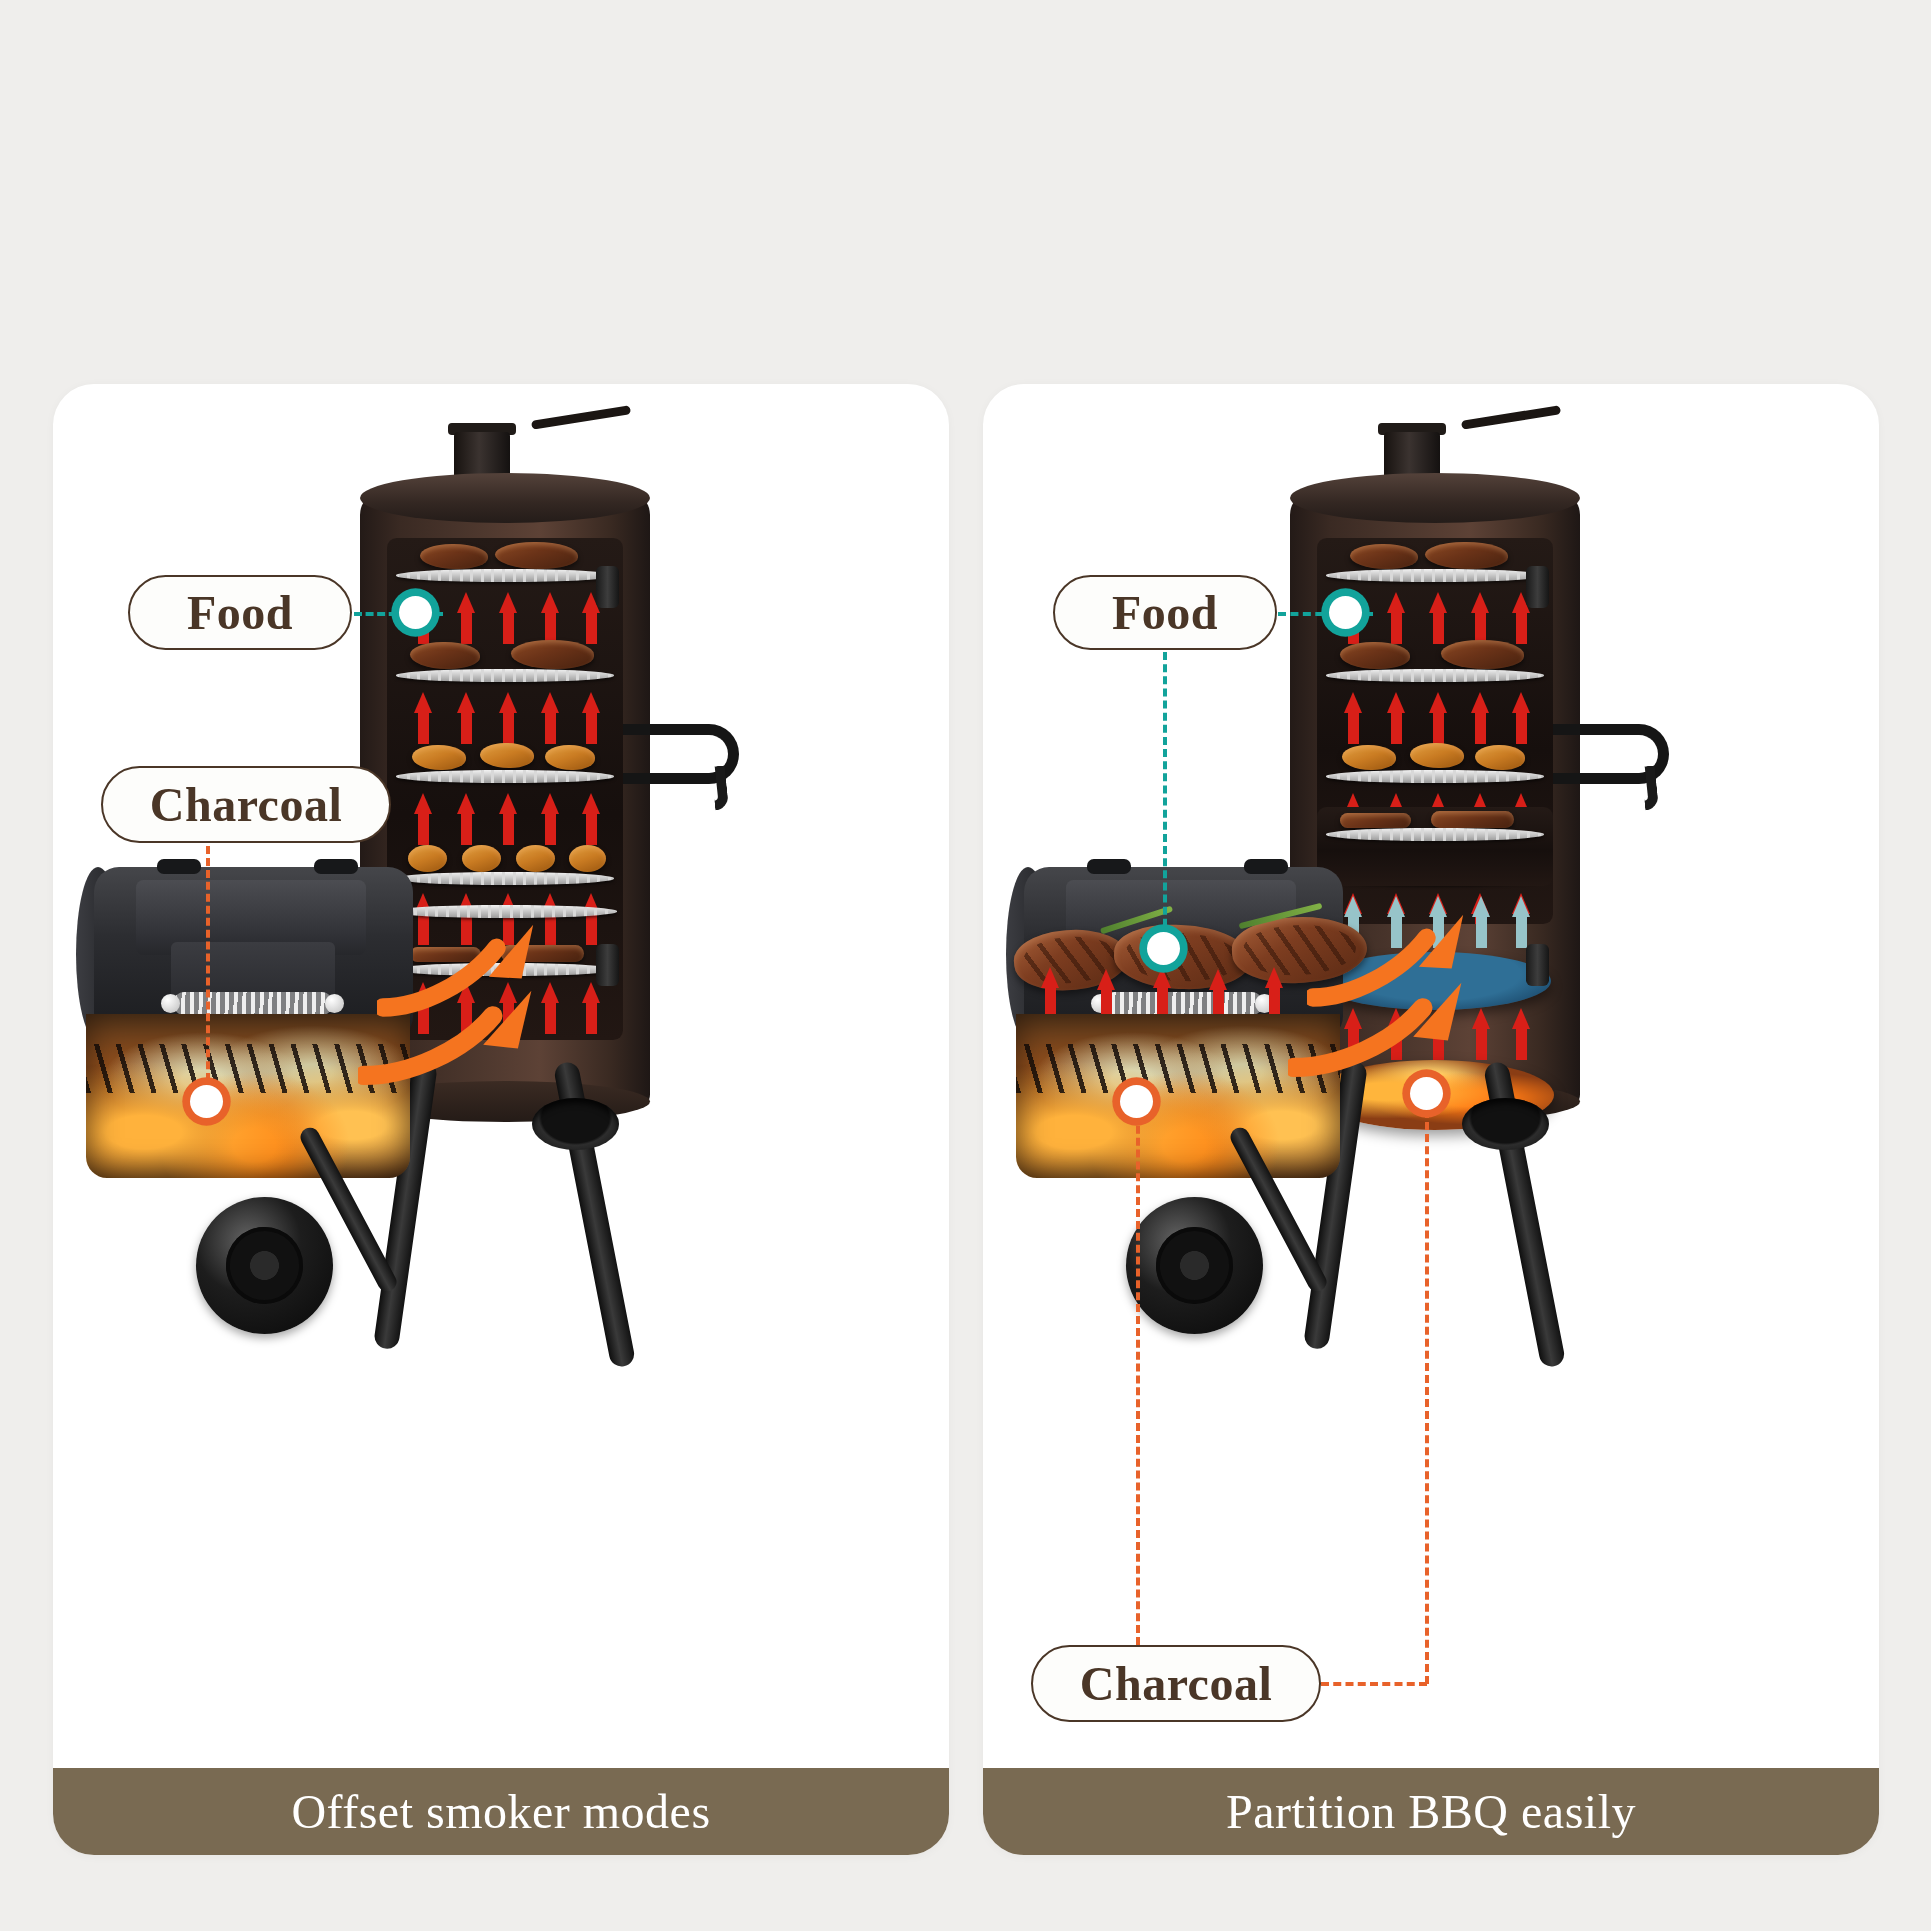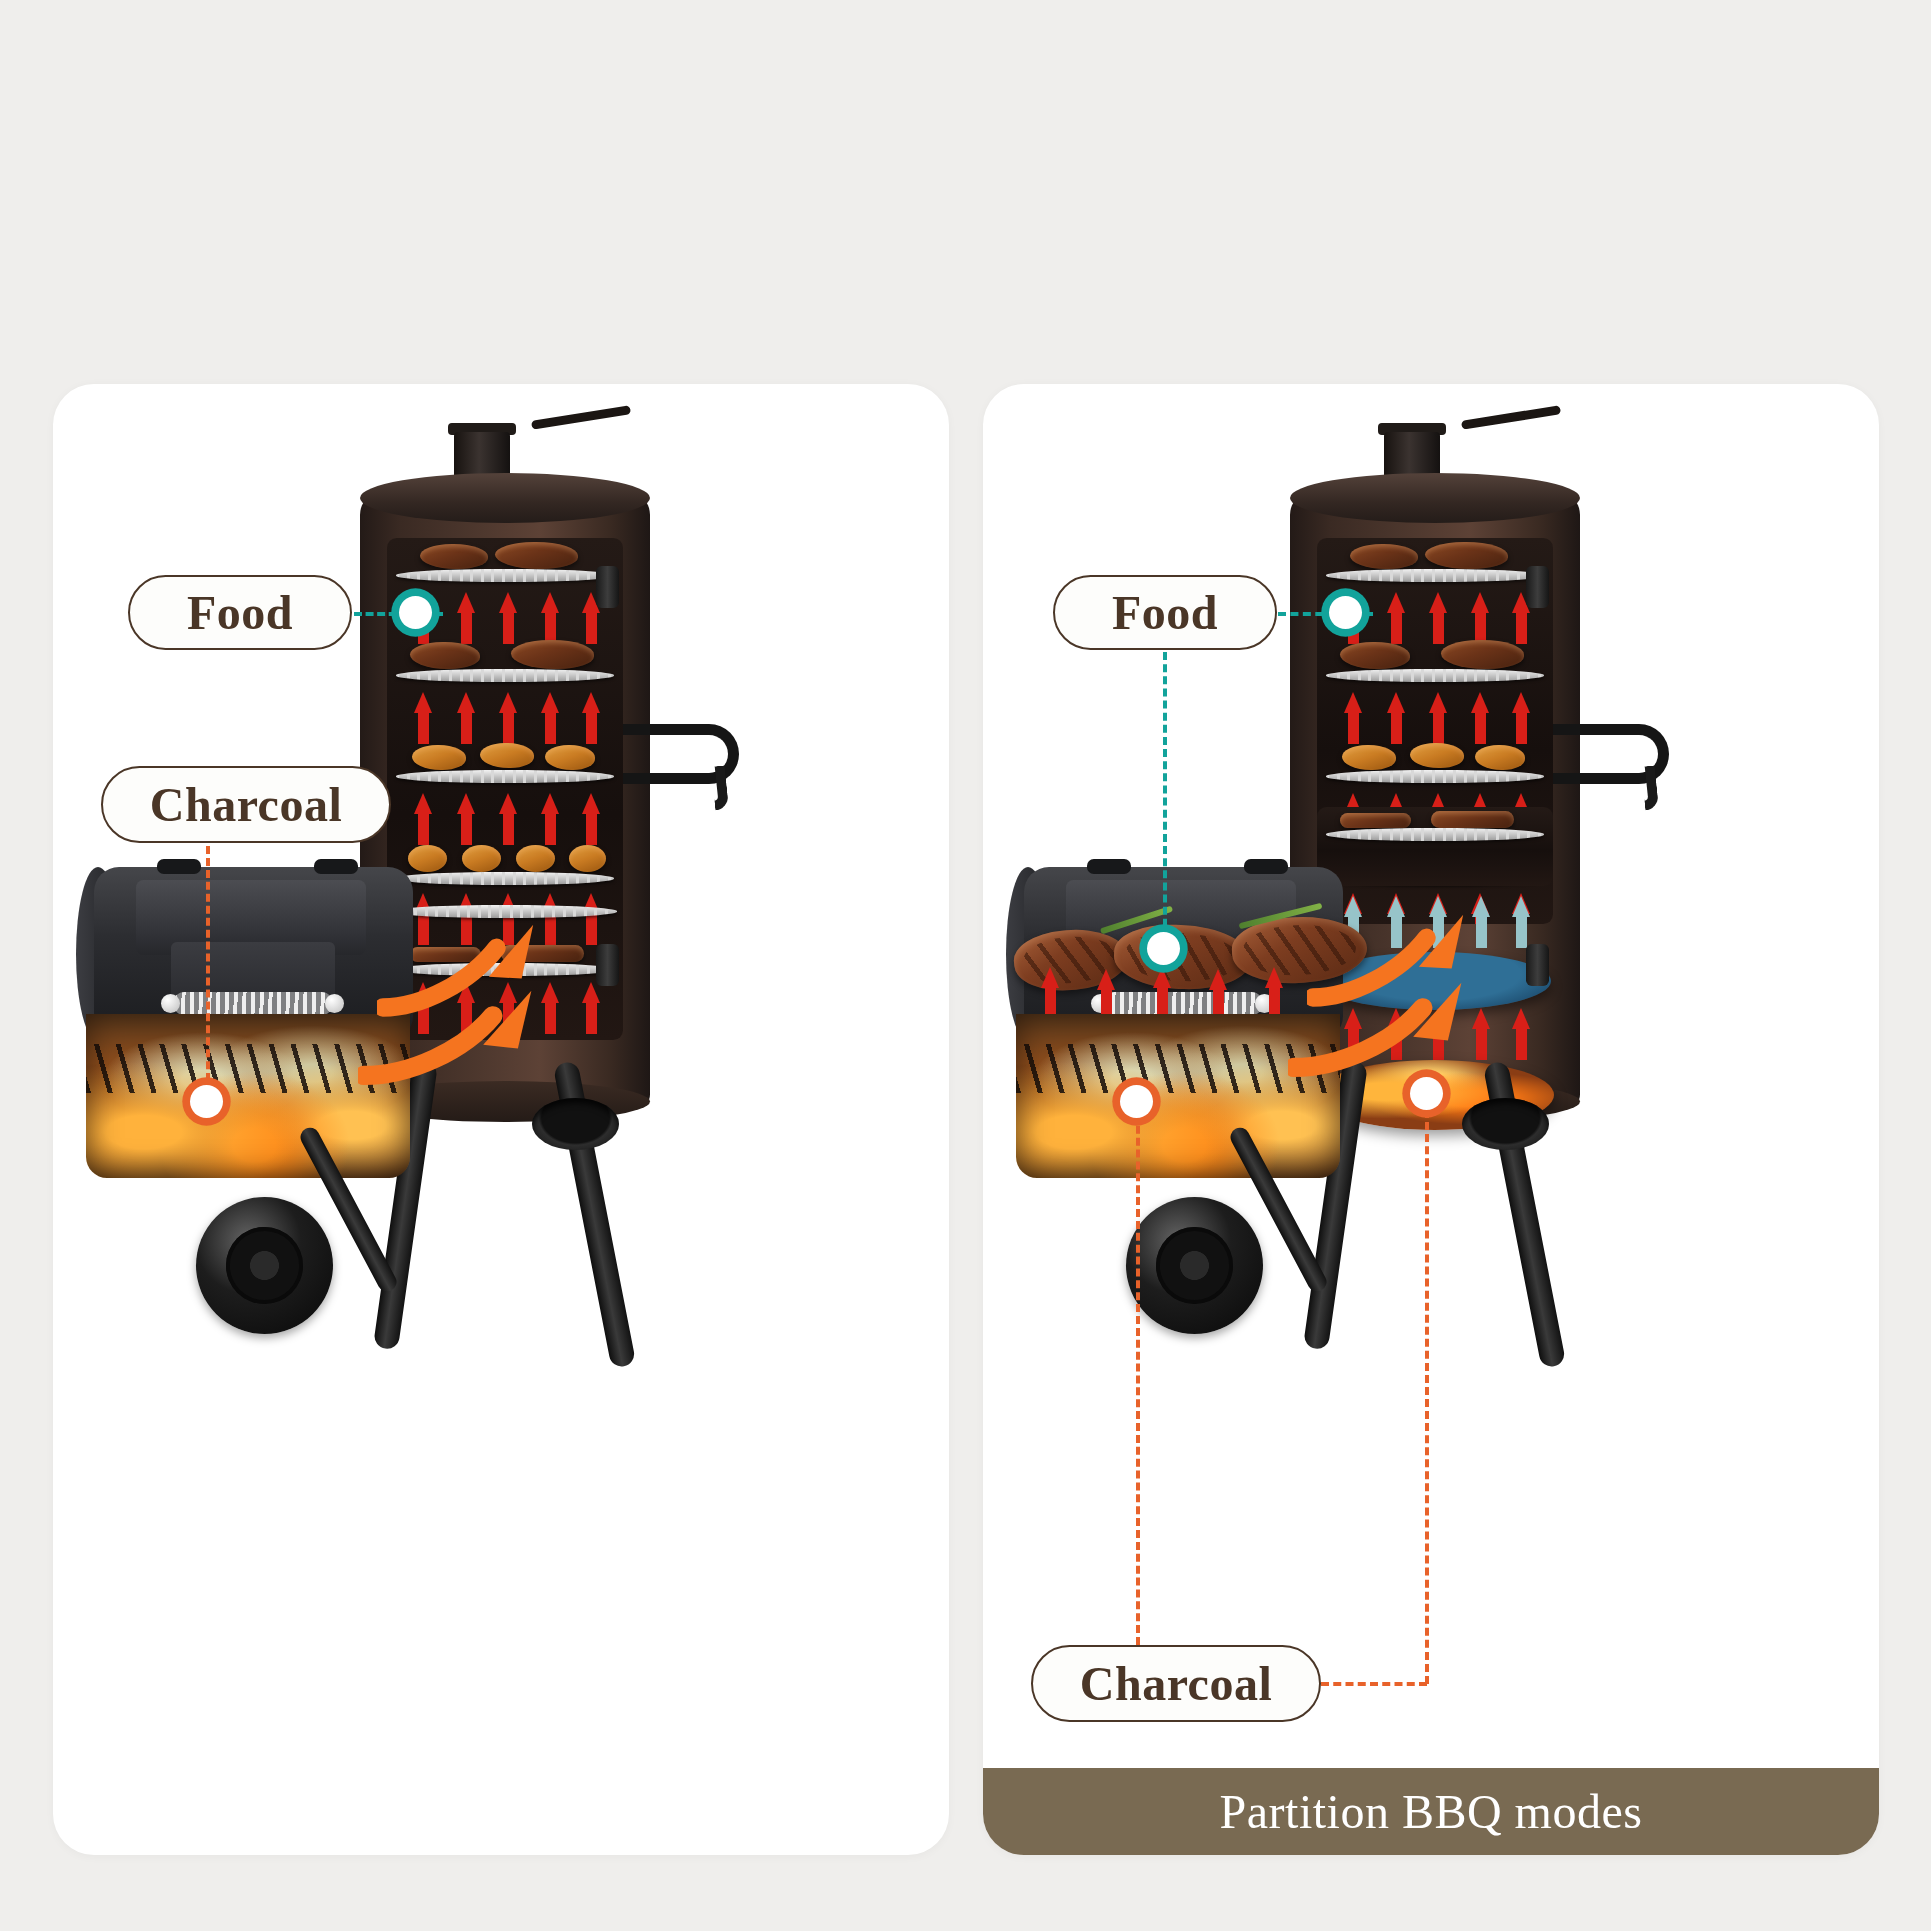--- a/index.html
+++ b/index.html
@@ -400,20 +400,23 @@
       <div class="lead-line lead-h teal" style="left:301px; top:228px; width:89px;"></div>
       <div class="dot teal" style="left:346px; top:212px;"></div>
 
       <div class="callout" style="left:48px; top:382px; width:290px; height:77px;">
         <span class="callout-text">Charcoal</span>
       </div>
       <div class="lead-line lead-v orange" style="left:153px; top:462px; height:259px;"></div>
       <div class="dot orange" style="left:137px; top:701px;"></div>
     </div>
 
+    <div class="caption-bar">
+      <span class="caption-text">Offset smoker modes</span>
+    </div>
   </div>
 
   <div class="panel right">
     <div class="panel-body">
 
       <div class="chimney-handle" style="left:478px; top:29px;"></div>
       <div class="chimney-cap" style="left:395px; top:39px;"></div>
       <div class="chimney" style="left:401px; top:48px;"></div>
 
       <div class="barrel" style="left:307px; top:106px;">
@@ -548,18 +551,18 @@
         <span class="callout-text">Charcoal</span>
       </div>
       <div class="lead-line lead-v orange" style="left:153px; top:718px; height:543px;"></div>
       <div class="dot orange" style="left:137px; top:701px;"></div>
       <div class="lead-line lead-h orange" style="left:338px; top:1298px; width:106px; height:0; border-top:4.8px dashed #e8622a;"></div>
       <div class="lead-line lead-v orange" style="left:442px; top:726px; height:574px;"></div>
       <div class="dot orange" style="left:427px; top:693px;"></div>
     </div>
 
     <div class="caption-bar">
-      <span class="caption-text">Partition BBQ modes</span>
+      <span class="caption-text">Partition BBQ easily</span>
     </div>
   </div>
 
 </div>
 
 
 </body></html>

